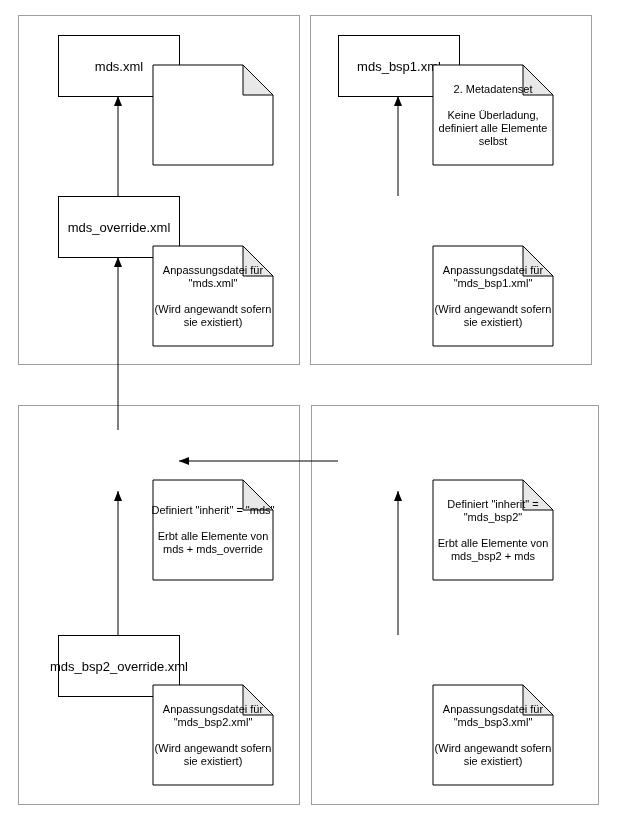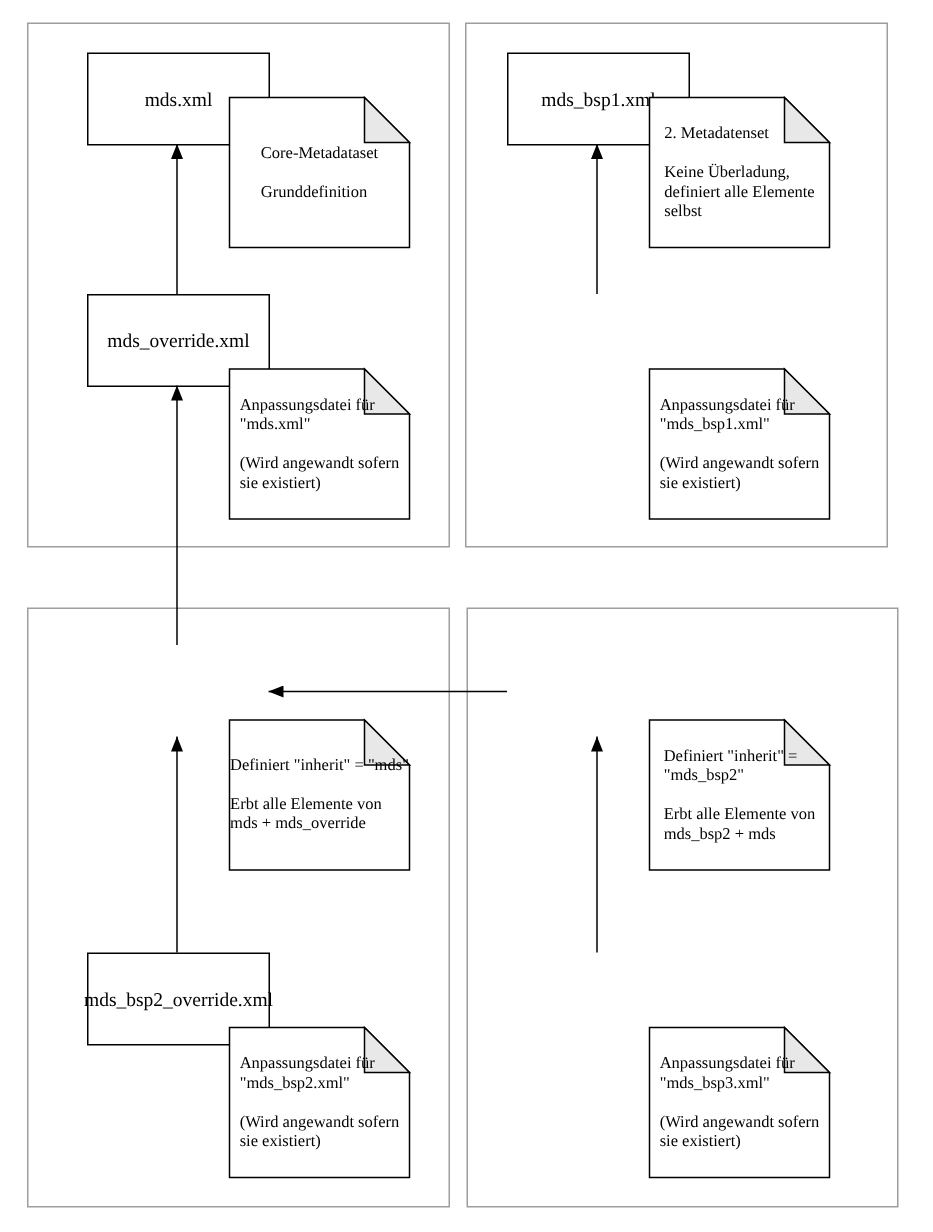--- a/index.html
+++ b/index.html
@@ -1,30 +1,30 @@
 <!DOCTYPE html>
 <html><head>
 <meta charset="utf-8">
 <style>
   html,body{margin:0;padding:0;background:#ffffff;}
   .canvas{
     position:relative;width:622px;height:821px;background:#ffffff;
-    font-family:Liberation Serif, serif;color:#000;overflow:hidden;
+    font-family:Liberation Sans, sans-serif;color:#000;overflow:hidden;
   }
   .quad{position:absolute;border:1px solid #9e9e9e;background:#ffffff;z-index:1;}
   .node{position:absolute;width:120px;height:60px;background:#ffffff;border:1px solid #000;z-index:2;}
   .node .lbl{
     position:absolute;left:50%;top:50%;transform:translate(-50%,-50%);
     white-space:nowrap;font-size:13px;line-height:15px;
   }
   .overlay{position:absolute;left:0;top:0;z-index:3;pointer-events:none;}
   .note-text{
     position:absolute;width:120px;height:100px;z-index:4;
     display:flex;align-items:center;justify-content:center;
-    text-align:left;white-space:pre;font-size:11px;line-height:13px;
+    text-align:center;white-space:pre;font-size:11px;line-height:13px;
     pointer-events:none;
   }
   .note-shape{fill:#ffffff;stroke:#000;stroke-width:1;}
   .note-fold{fill:#e8e8e8;stroke:#000;stroke-width:1;}
   .arrow{stroke:#000;stroke-width:1;fill:none;}
 </style>
 </head>
 <body>
 
 <div class="canvas">
@@ -79,23 +79,20 @@
     <path class="note-fold" d="M523,685 L523,715 L553,715 Z"></path>
 
     <line class="arrow" x1="118" y1="196" x2="118" y2="96" marker-end="url(#arr)"></line>
     <line class="arrow" x1="398" y1="196" x2="398" y2="96" marker-end="url(#arr)"></line>
     <line class="arrow" x1="118" y1="430" x2="118" y2="257" marker-end="url(#arr)"></line>
     <line class="arrow" x1="118" y1="635" x2="118" y2="491" marker-end="url(#arr)"></line>
     <line class="arrow" x1="398" y1="635" x2="398" y2="491" marker-end="url(#arr)"></line>
     <line class="arrow" x1="338" y1="461" x2="179" y2="461" marker-end="url(#arr)"></line>
   </svg>
 
-  <div class="note-text" style="left:153px;top:65px">Core-Metadataset
-
-Grunddefinition</div>
   <div class="note-text" style="left:153px;top:246px">Anpassungsdatei für
 "mds.xml"
 
 (Wird angewandt sofern
 sie existiert)</div>
   <div class="note-text" style="left:433px;top:65px">2. Metadatenset
 
 Keine Überladung,
 definiert alle Elemente
 selbst</div>

